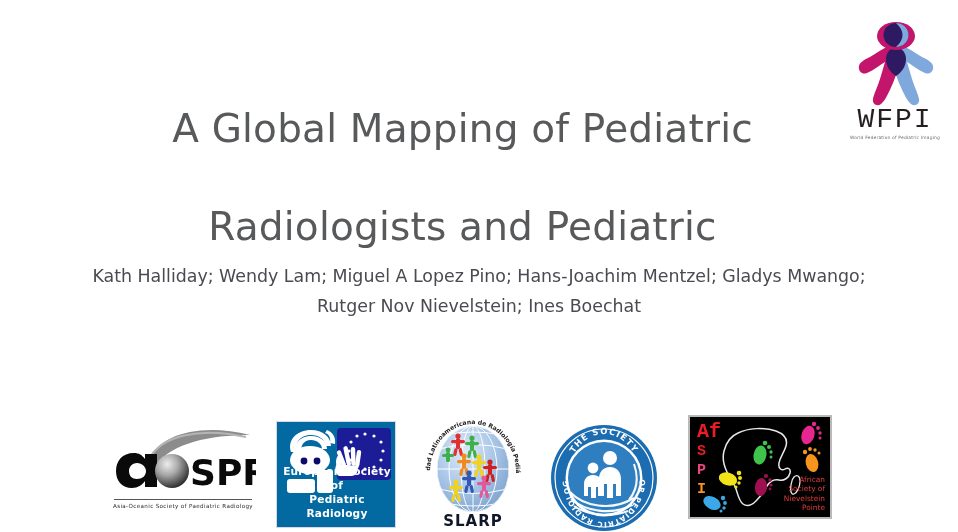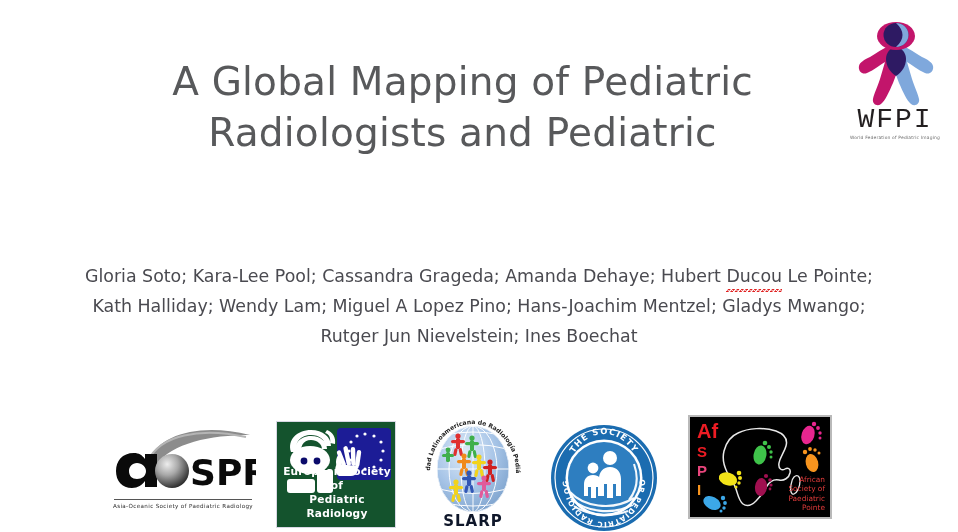--- a/index.html
+++ b/index.html
@@ -27,20 +27,21 @@
     text-align: center;
   }
   .title-line {
     font-family: "DejaVu Sans", sans-serif;
     font-size: 39px;
     line-height: 51px;
     color: #58595B;
     font-weight: 400;
     letter-spacing: 0.2px;
     white-space: nowrap;
+    margin-top: 47px;
   }
 
   
   #authors-block {
     position: absolute;
     left: 18px;
     top: 261px;
     width: 922px;
     text-align: center;
   }
@@ -111,21 +112,21 @@
     white-space: nowrap;
   }
   #aospr-rule {
     position: absolute; left: 4px; bottom: 11px; width: 138px; height: 1px;
     background: #555;
   }
 
   
   #logo-espr {
     left: 276px; top: 421px; width: 120px; height: 107px;
-    background: #14532d;
+    background: #0369a1;
     border: 1px solid #d8d8e4;
     box-sizing: border-box;
   }
   #espr-text {
     position: absolute; left: 0; bottom: 7px; width: 120px;
     text-align: center;
     color: #ffffff;
     font-family: "DejaVu Sans", sans-serif;
     font-size: 10.6px;
     font-weight: bold;
@@ -150,21 +151,21 @@
 
   
   #logo-afspi {
     left: 688px; top: 415px; width: 144px; height: 104px;
     background: #000000;
     border: 2px solid #b9b9b9;
     box-sizing: border-box;
   }
   #afspi-letters {
     position: absolute; left: 7px; top: 4px; width: 34px;
-    font-family: Liberation Sans, sans-serif;
+    font-family: Liberation Mono, monospace;
     font-weight: bold;
     text-align: left;
   }
   #afspi-letters .af { font-size: 20px; color: #ED1C24; line-height: 21px; display:block; }
   #afspi-letters .s  { font-size: 15px; color: #ED1C24; line-height: 19px; display:block; }
   #afspi-letters .p  { font-size: 15px; color: #E8457C; line-height: 19px; display:block; }
   #afspi-letters .i  { font-size: 15px; color: #F7941E; line-height: 19px; display:block; }
   #afspi-text {
     position: absolute; right: 5px; bottom: 4px; width: 58px;
     text-align: right;
@@ -178,23 +179,22 @@
 <body>
 
 <div id="slide">
 
   <div id="title-block">
     <div class="title-line">A Global Mapping of Pediatric</div>
     <div class="title-line">Radiologists and Pediatric</div>
   </div>
 
   <div id="authors-block">
-    <div class="author-line"><span>Gloria Soto; Kara-Lee Pool; Cassandra Grageda; Amanda Dehaye; Hubert </span><span class="spellcheck">Ducou</span><span> Le Pointe;</span></div>
     <div class="author-line">Kath Halliday; Wendy Lam; Miguel A Lopez Pino; Hans-Joachim Mentzel; Gladys Mwango;</div>
-    <div class="author-line">Rutger Jun Nievelstein; Ines Boechat</div>
+    <div class="author-line">Rutger Nov Nievelstein; Ines Boechat</div>
   </div>
 
   <div id="wfpi-logo">
     <svg id="wfpi-mark" viewBox="0 0 86 84">
 
       <path d="M43 23 C33 23 26 30 17 35 C11 38 7 40 6 44 C5 49 9 53 14 51 C21 48 27 43 32 40 L27 57 C24 66 21 72 20 77 C19 82 24 85 28 82 C32 79 36 70 40 61 L43 53 Z" fill="#C2156B"></path>
 
       <path d="M43 23 C53 23 60 30 69 35 C75 38 79 40 80 44 C81 49 77 53 72 51 C65 48 59 43 54 40 L59 57 C62 66 65 72 66 77 C67 82 62 85 58 82 C54 79 50 70 46 61 L43 53 Z" fill="#7FA8DC"></path>
 
       <path d="M43 24 C37 26 33 31 33 37 C33 44 37 50 43 54 C49 50 53 44 53 37 C53 31 49 26 43 24 Z" fill="#2E1A63"></path>
@@ -478,18 +478,18 @@
     </svg>
     <div id="afspi-letters">
       <span class="af">Af</span>
       <span class="s">S</span>
       <span class="p">P</span>
       <span class="i">I</span>
     </div>
     <div id="afspi-text">
       <div>African</div>
       <div>Society of</div>
-      <div>Paediatric</div>
+      <div>Nievelstein</div>
       <div>Pointe</div>
     </div>
   </div>
 
 </div>
 
 </body></html>

